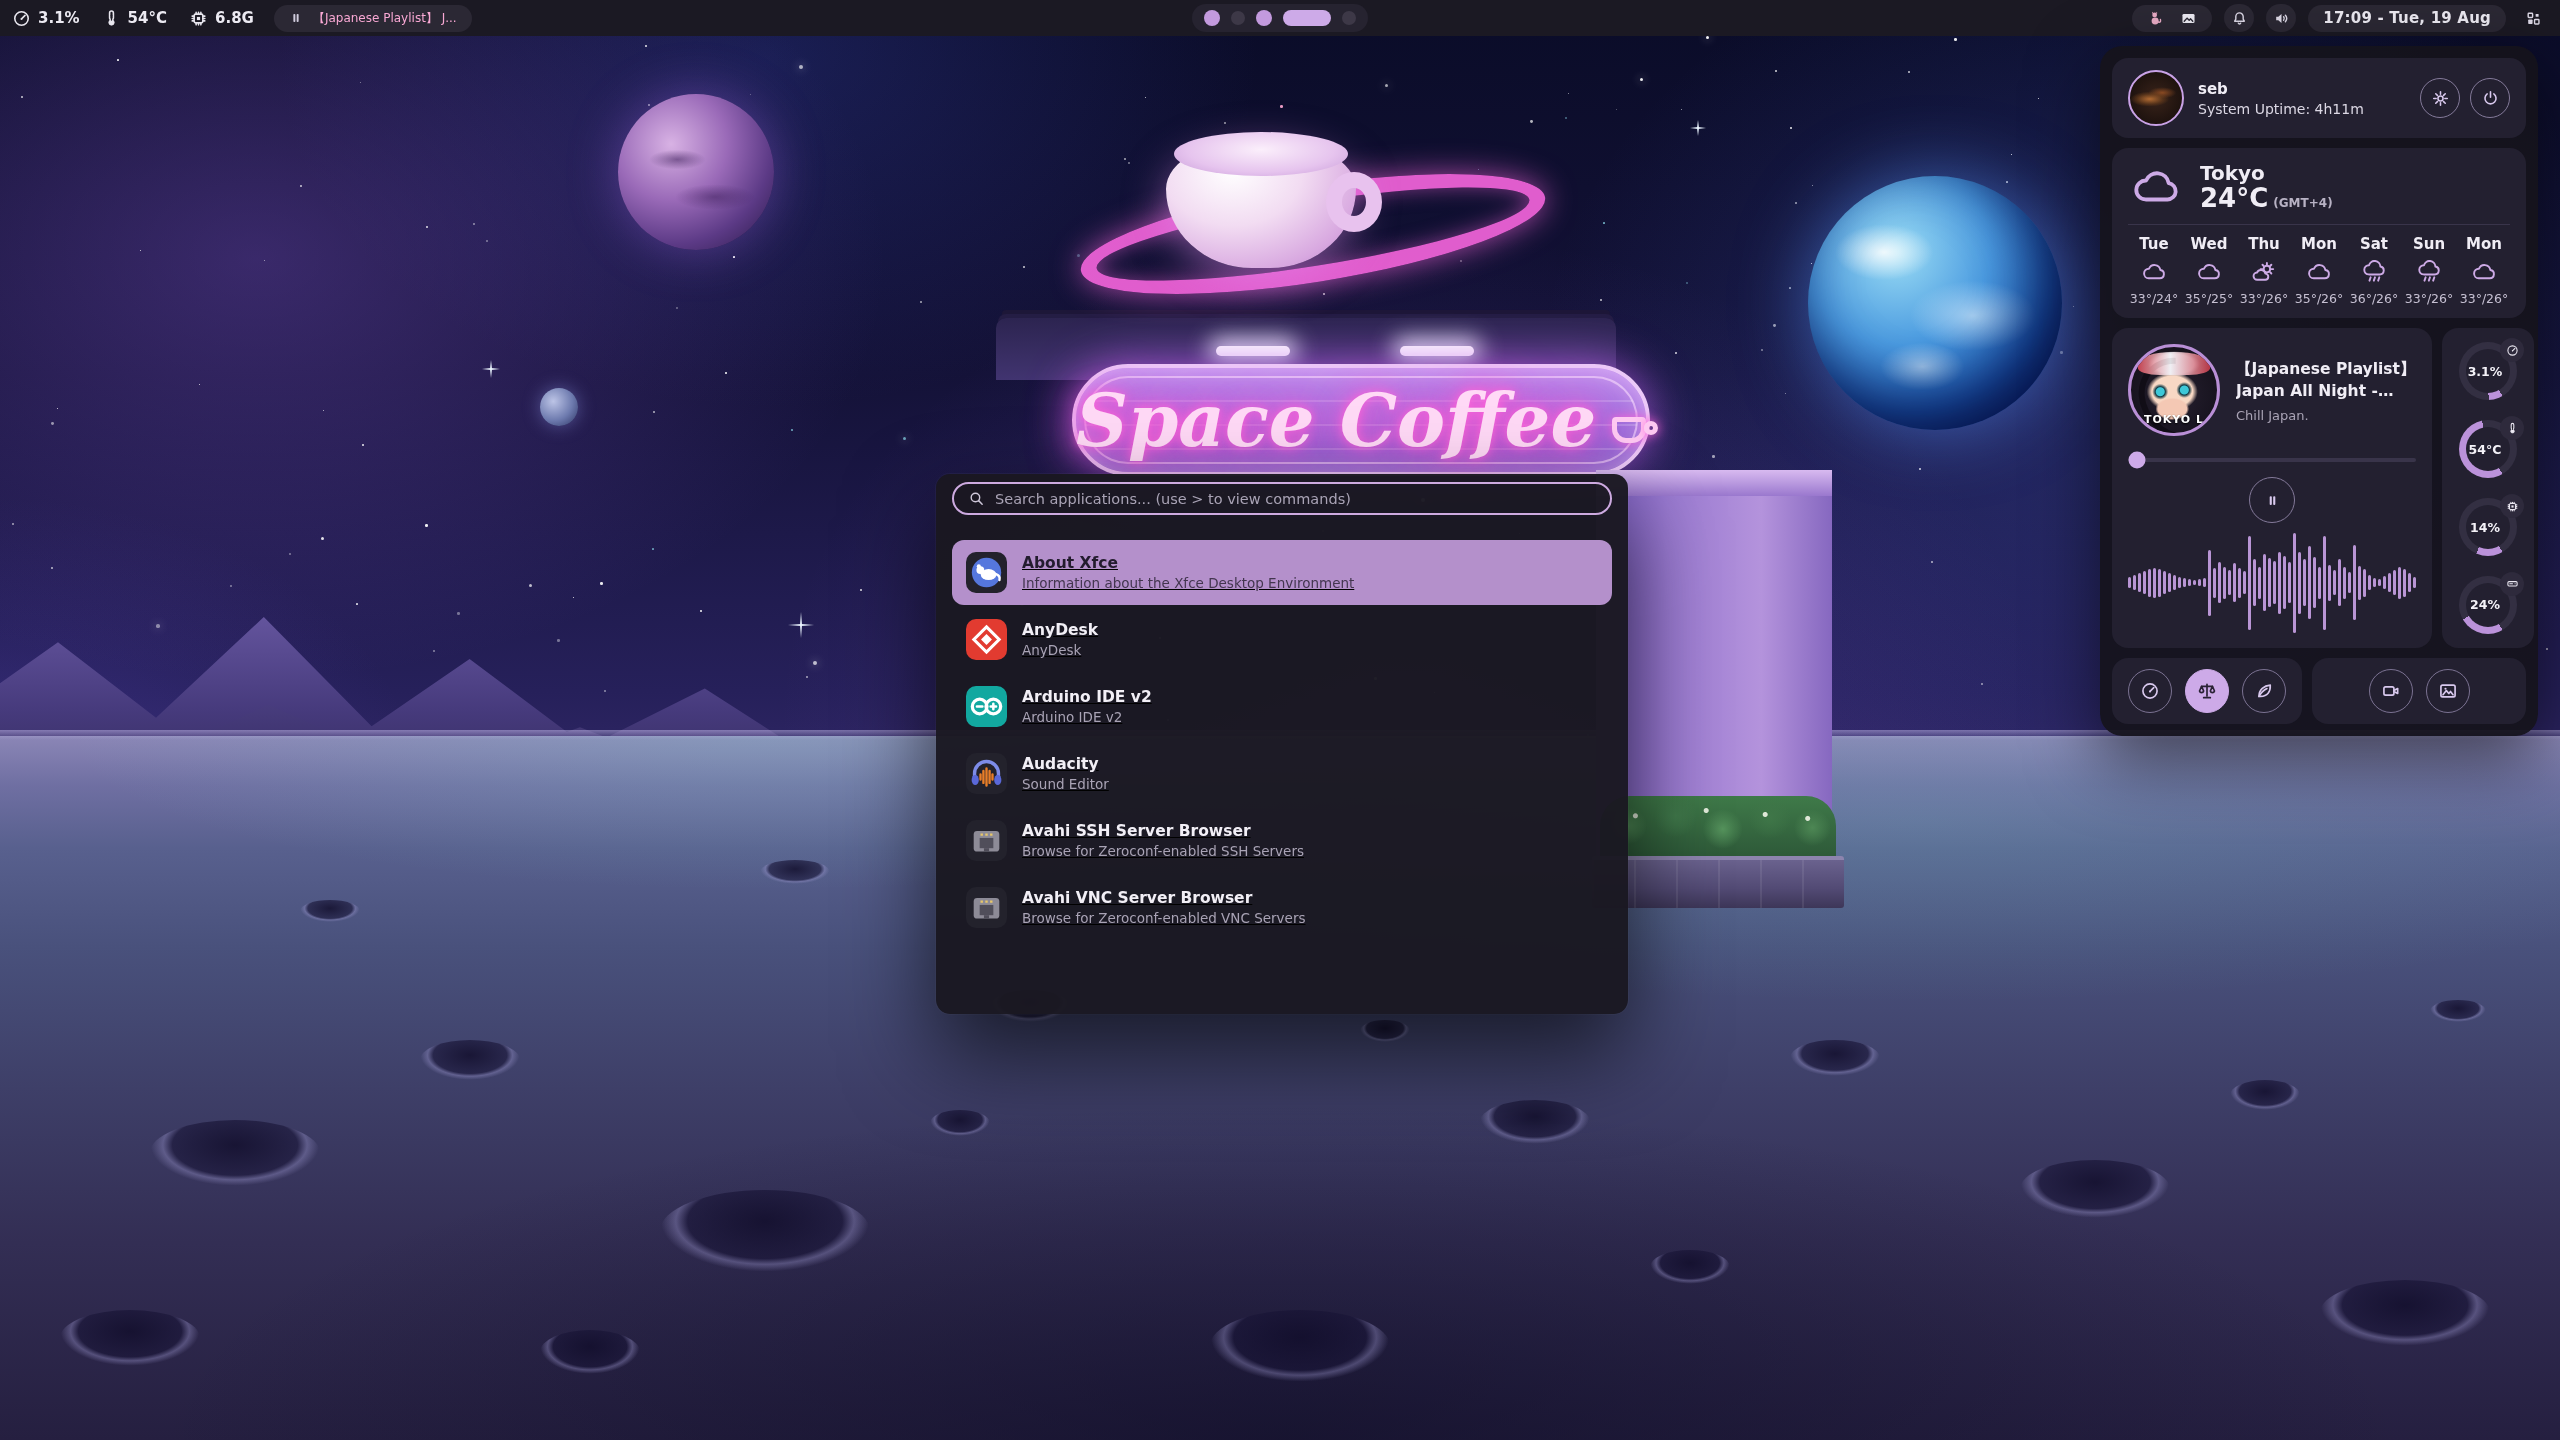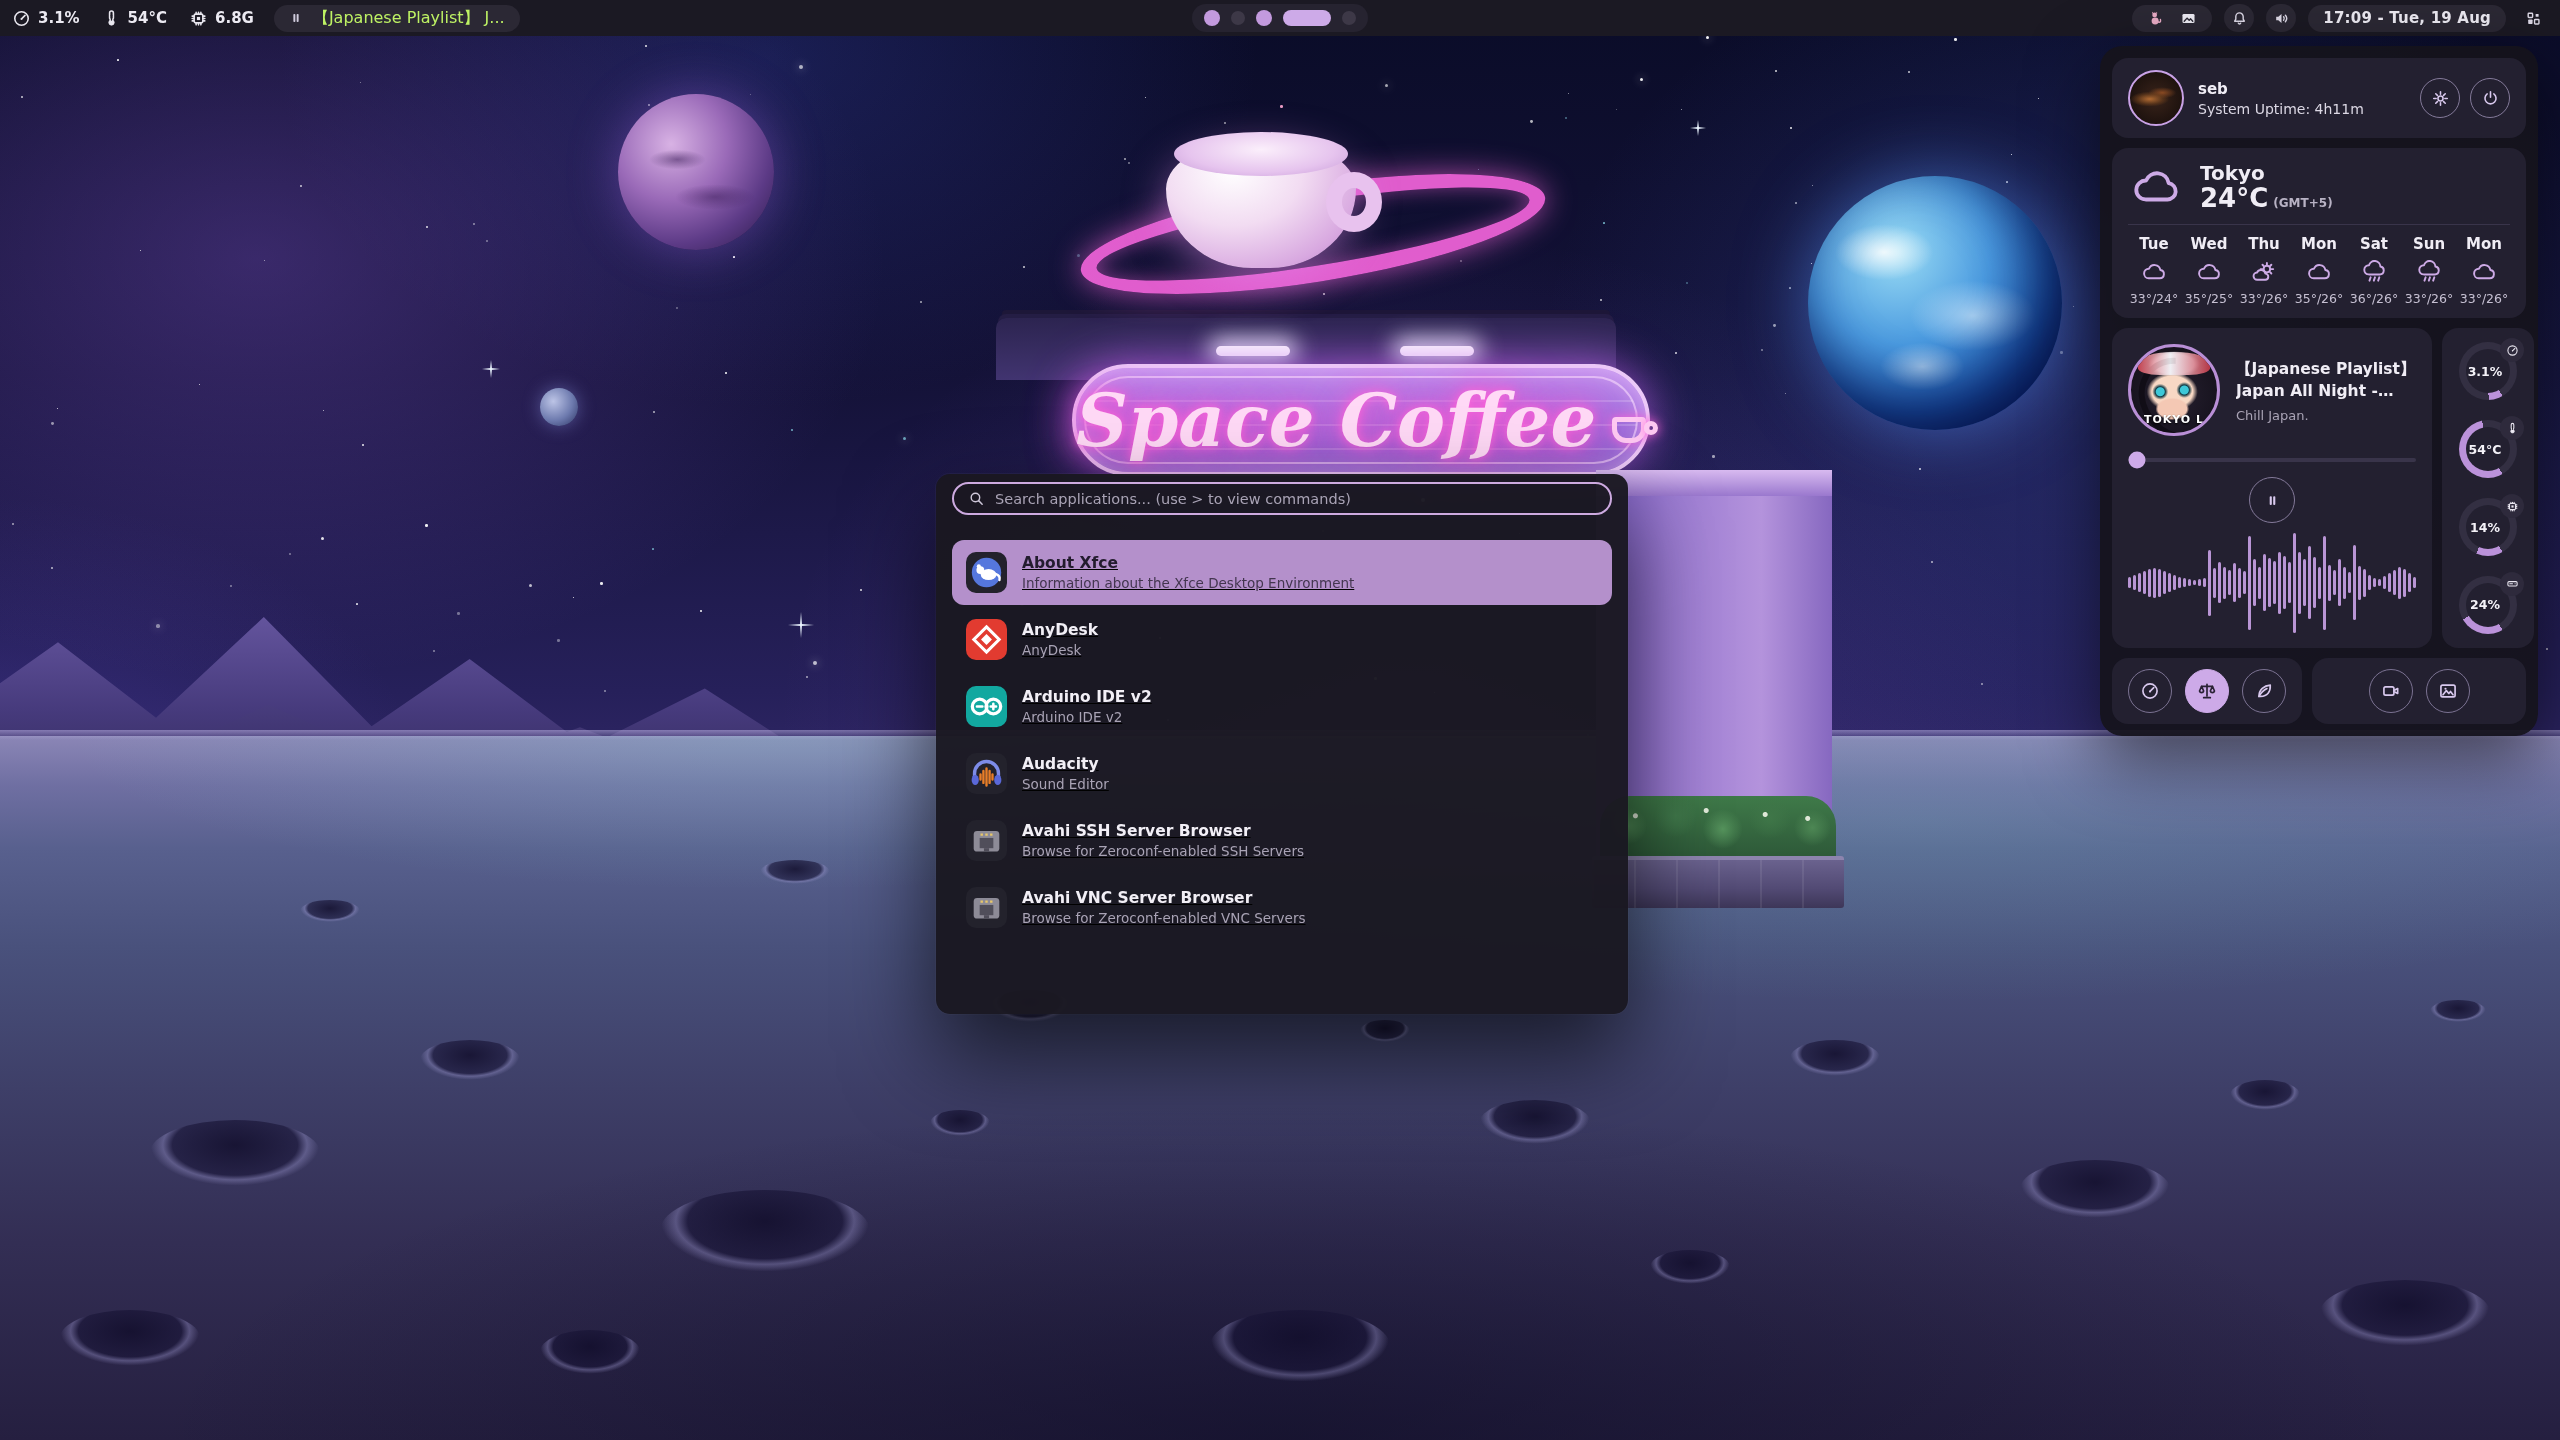--- a/index.html
+++ b/index.html
@@ -126,21 +126,21 @@
     border-top:4px solid #8d84ae; border-radius:3px; }
 
   
   #topbar { position:absolute; left:0; top:0; width:2560px; height:36px; z-index:30;
     background:#1b1923; display:flex; align-items:center; padding:0 12px; color:#eceaf2; }
   .tb-group { display:flex; align-items:center; gap:22px; }
   .tb-stat { display:flex; align-items:center; gap:7px; font-size:15px; font-weight:bold; }
   .tb-stat .ic { width:19px; height:19px; display:inline-flex; color:#e8e6ee; }
   .tb-pill { background:#2b2834; border-radius:16px; height:27px; display:flex; align-items:center;
     gap:10px; padding:0 15px; }
-  #tb-playlist { margin-left:20px; font-size:16px; color:#bef264; }
+  #tb-playlist { margin-left:20px; font-size:12px; color:#f9a8d4; }
   #tb-playlist .ic { width:14px; height:14px; color:#cfcbdc; }
   #tb-workspaces { position:absolute; left:50%; top:4px; transform:translateX(-50%);
     background:#262330; border-radius:15px; height:28px; display:flex; align-items:center; gap:11px; padding:0 12px; }
   .ws { border-radius:9px; }
   .ws.occupied { width:16px; height:16px; background:#c39ade; }
   .ws.empty { width:14px; height:14px; background:#3d3847; }
   .ws.focused { width:48px; height:16px; background:#cdaae8; }
   #tb-right { margin-left:auto; display:flex; align-items:center; gap:12px; }
   .tb-iconbtn { width:30px; height:28px; border-radius:14px; display:flex; align-items:center; justify-content:center;
     background:#2b2834; color:#dcd8e6; }
@@ -741,21 +741,21 @@
   <div class="card" id="weather-card">
     <div id="weather-head">
       <span class="big-cloud ic">
           <svg viewBox="0 0 28 24">
             <path d="M8 18.5h11.5a4.3 4.3 0 0 0 .6-8.55A6.2 6.2 0 0 0 8.3 8.6 4.95 4.95 0 0 0 8 18.5z" stroke="currentColor" fill="none" stroke-width="2" stroke-linecap="round" stroke-linejoin="round"></path>
           </svg>
         </span>
       <div>
         <div id="weather-city">Tokyo</div>
         <div id="weather-temp-row">
-          <span id="weather-temp">24°C</span><span id="weather-tz">(GMT+5)</span>
+          <span id="weather-temp">24°C</span><span id="weather-tz">(GMT+4)</span>
         </div>
       </div>
     </div>
     <div id="weather-divider"></div>
     <div id="forecast">
 
         <div class="fc-day">
           <span class="fc-name">Tue</span>
           <span class="fc-icon ic">
             <svg viewBox="0 0 28 24">

